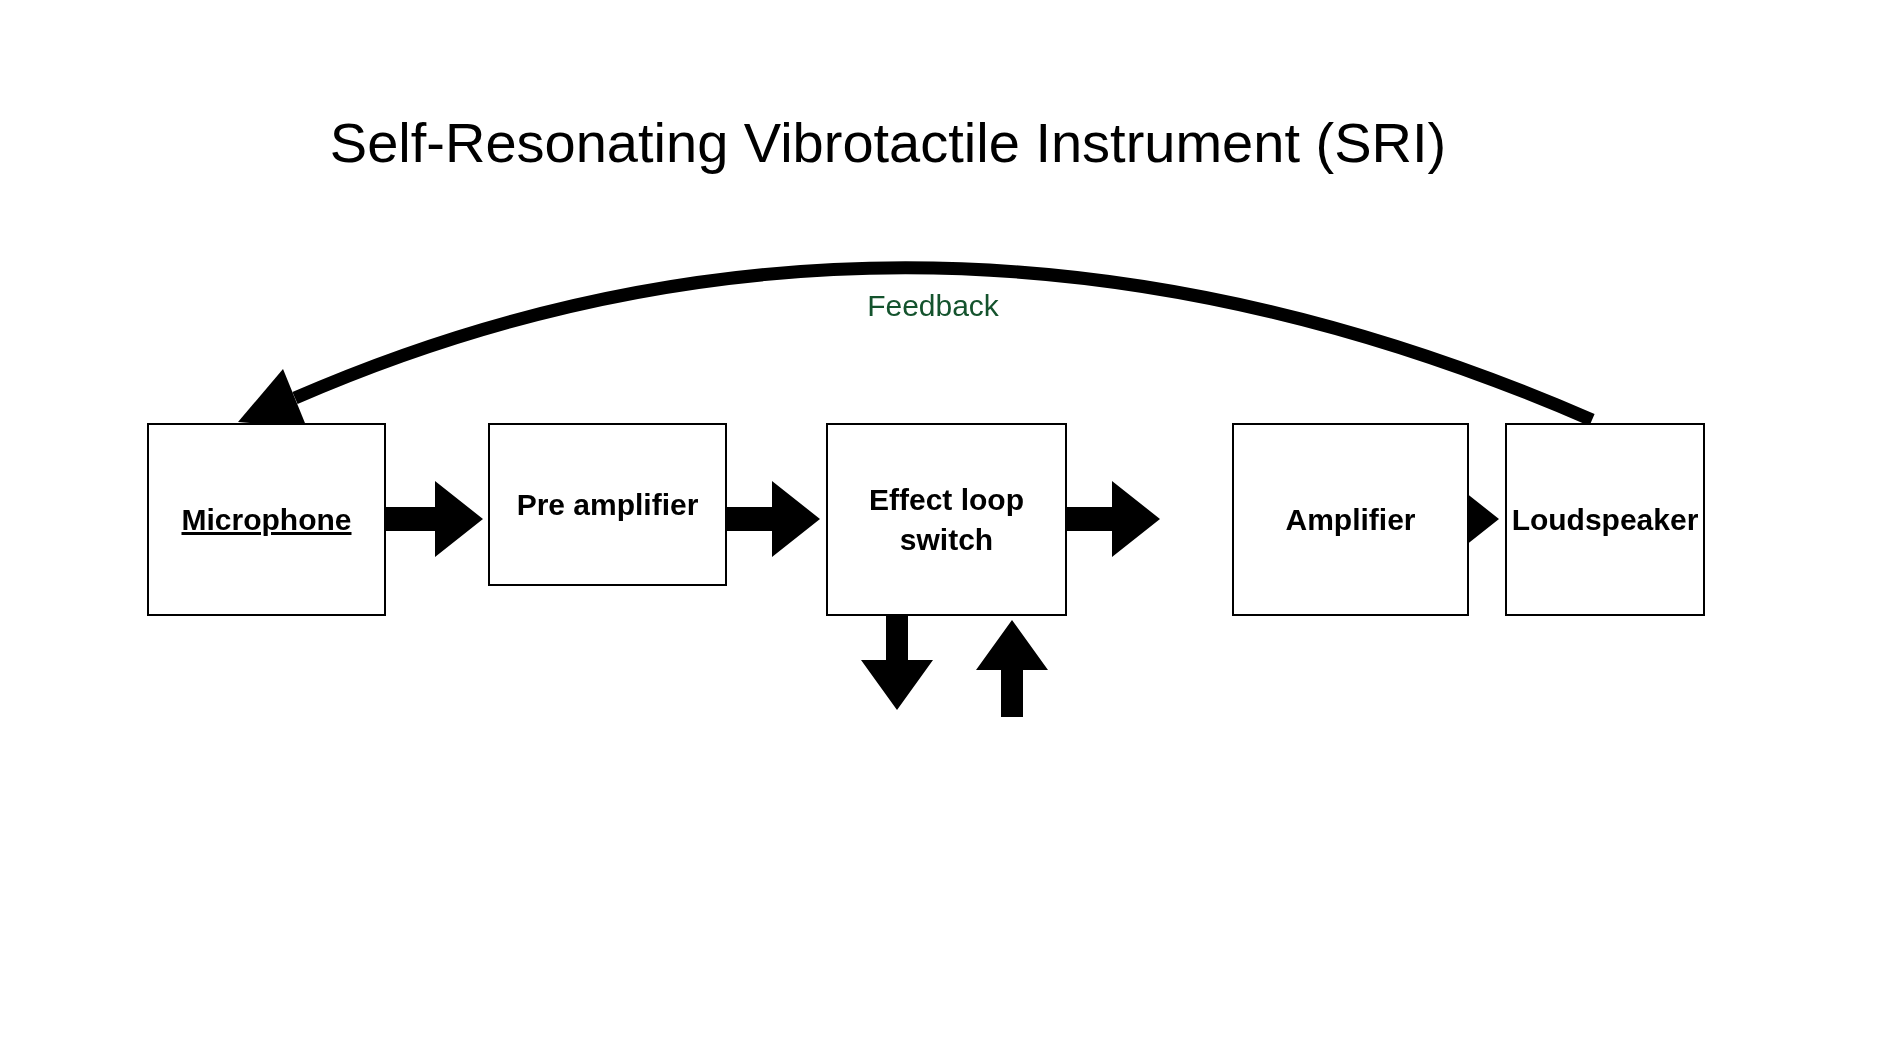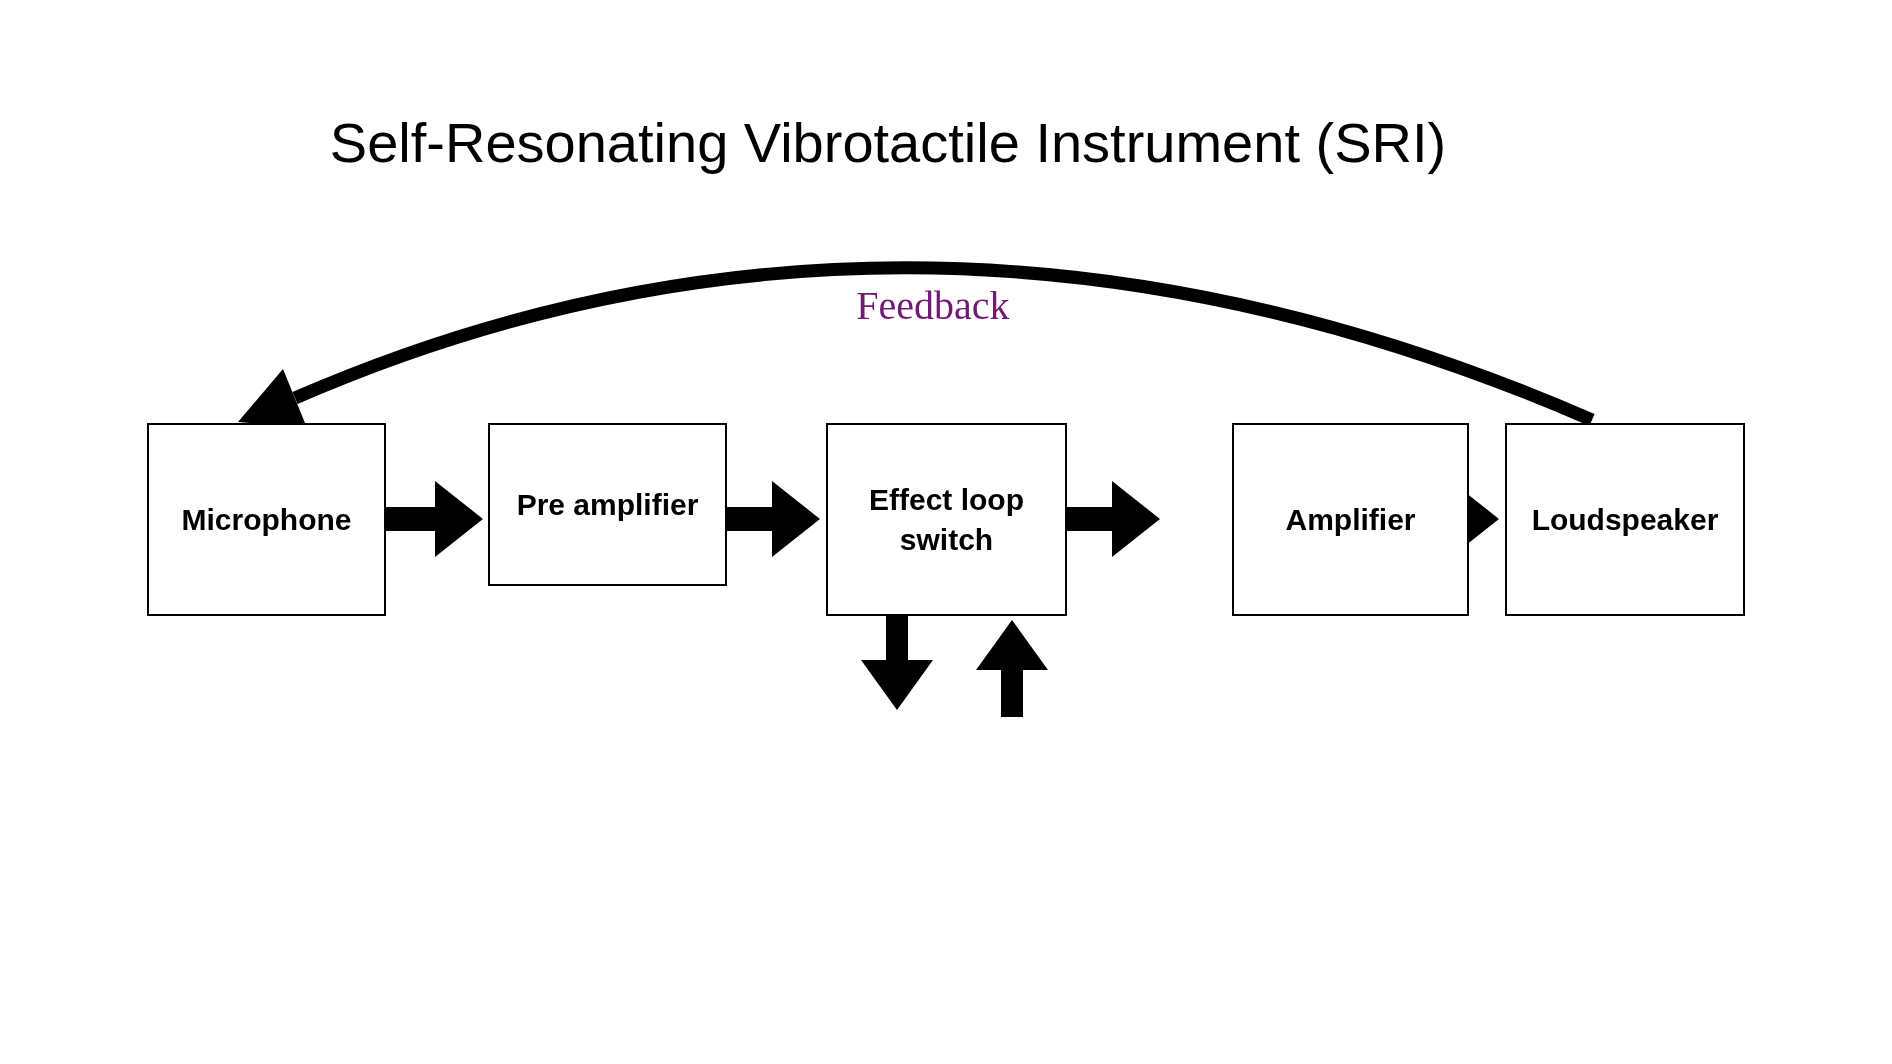--- a/index.html
+++ b/index.html
@@ -33,25 +33,24 @@
     left: 0;
     width: 1892px;
     height: 1064px;
   }
   .feedback-label {
     position: absolute;
     top: 290px;
     left: 783px;
     width: 300px;
     text-align: center;
-    font-size: 40px;
+    font-size: 30px;
     font-weight: 400;
     line-height: 32px;
-    color: #701a75;
-    font-family: Liberation Serif, serif;
+    color: #14532d;
   }
   .node {
     position: absolute;
     box-sizing: border-box;
     background: #ffffff;
     border: 2px solid #000000;
     display: flex;
     align-items: center;
     justify-content: center;
   }
@@ -81,21 +80,21 @@
     <polygon class="shape" points="727,507 772,507 772,481 820,519 772,557 772,531 727,531"></polygon>
     <polygon class="shape" points="1067,507 1112,507 1112,481 1160,519 1112,557 1112,531 1067,531"></polygon>
     <polygon class="shape" points="1403,507 1451,507 1451,481 1499,519 1451,557 1451,531 1403,531"></polygon>
 
     <polygon class="shape" points="886,616 908,616 908,660 933,660 897,710 861,660 886,660"></polygon>
     <polygon class="shape" points="1012,620 1048,670 1023,670 1023,717 1001,717 1001,670 976,670"></polygon>
   </svg>
 
   <div class="feedback-label">Feedback</div>
 
-  <div class="node" style="left:147px; top:423px; width:239px; height:193px;">
+  <div class="node" style="left:147px; top:423px; width:239px; height:193px;text-decoration:underline;">
     <div class="node-label">
       <div>Microphone</div>
     </div>
   </div>
 
   <div class="node" style="left:488px; top:423px; width:239px; height:163px;">
     <div class="node-label">
       <div>Pre amplifier</div>
     </div>
   </div>
@@ -106,20 +105,20 @@
       <div>switch</div>
     </div>
   </div>
 
   <div class="node" style="left:1232px; top:423px; width:237px; height:193px;">
     <div class="node-label">
       <div>Amplifier</div>
     </div>
   </div>
 
-  <div class="node" style="left:1505px; top:423px; width:240px; height:193px;">
+  <div class="node" style="left:1505px; top:423px; width:200px; height:193px;">
     <div class="node-label">
       <div>Loudspeaker</div>
     </div>
   </div>
 
 
 </div>
 
 </body></html>

